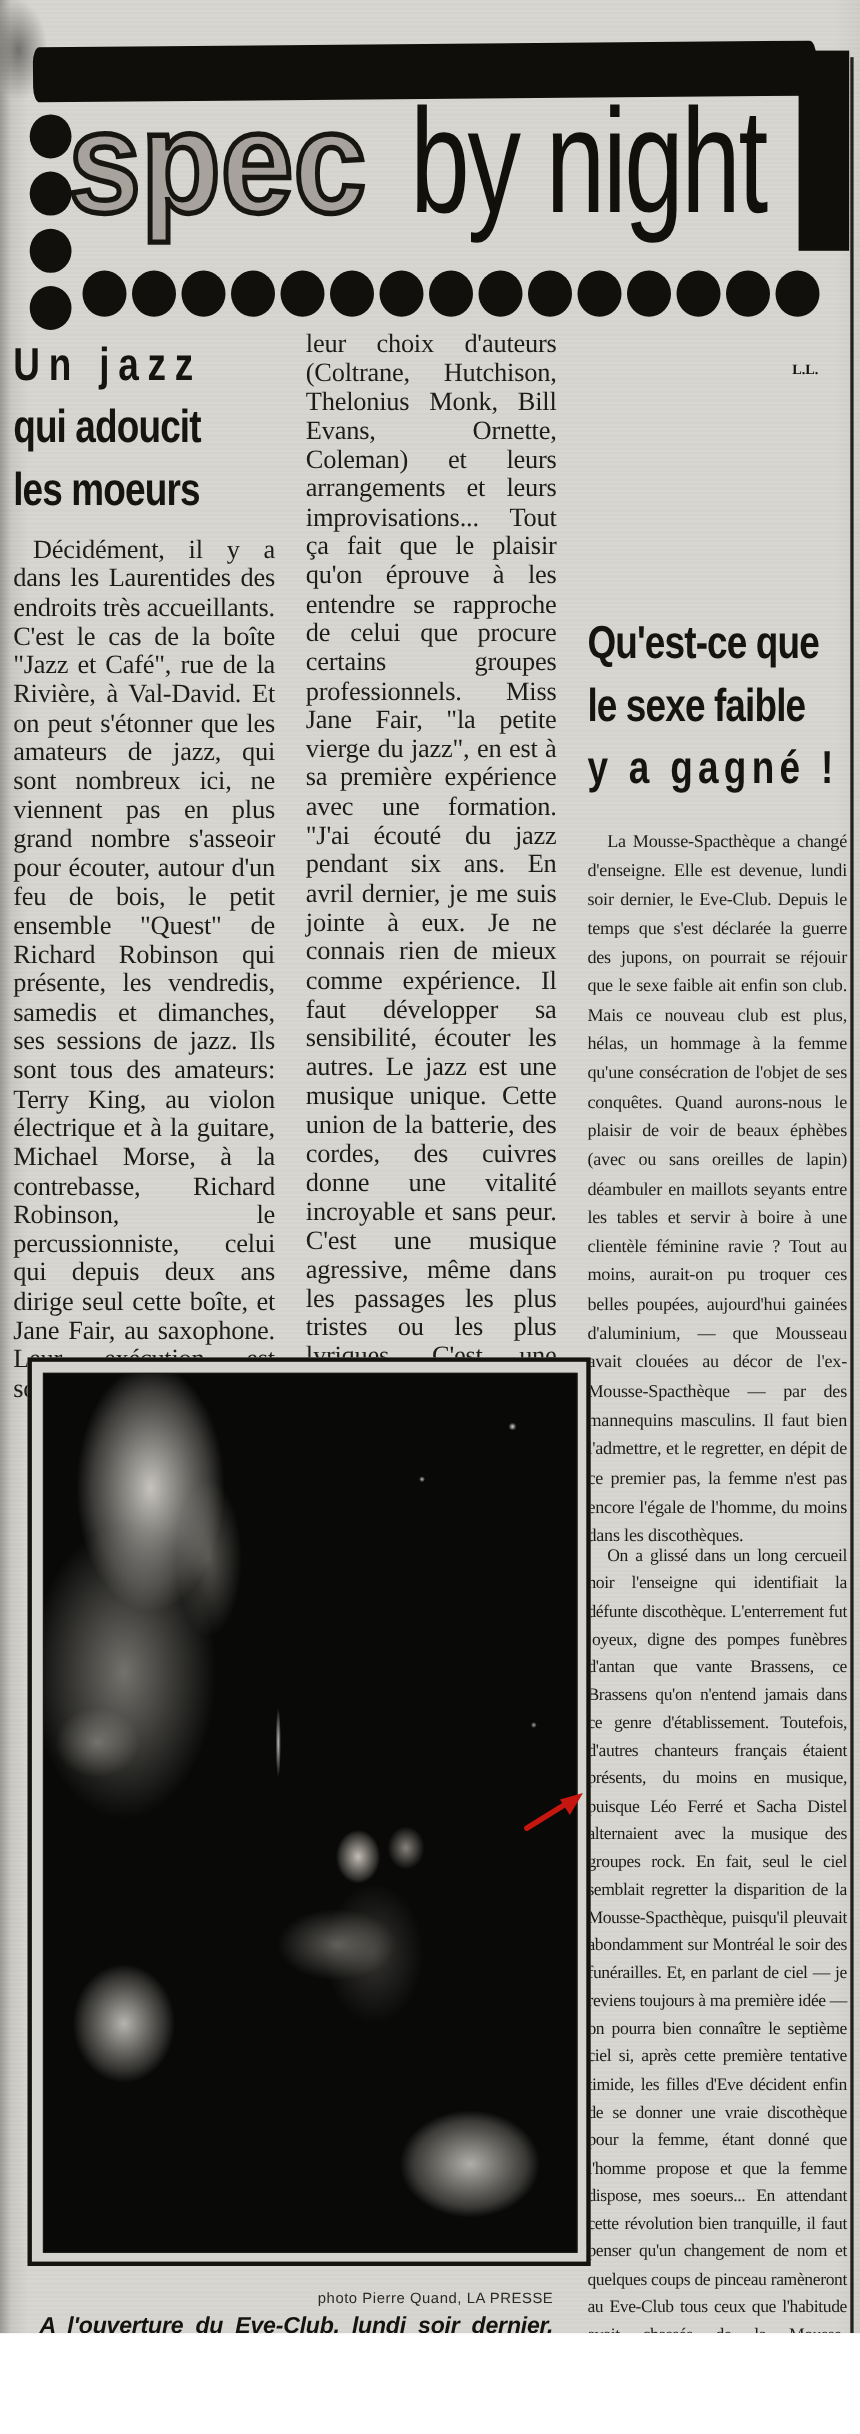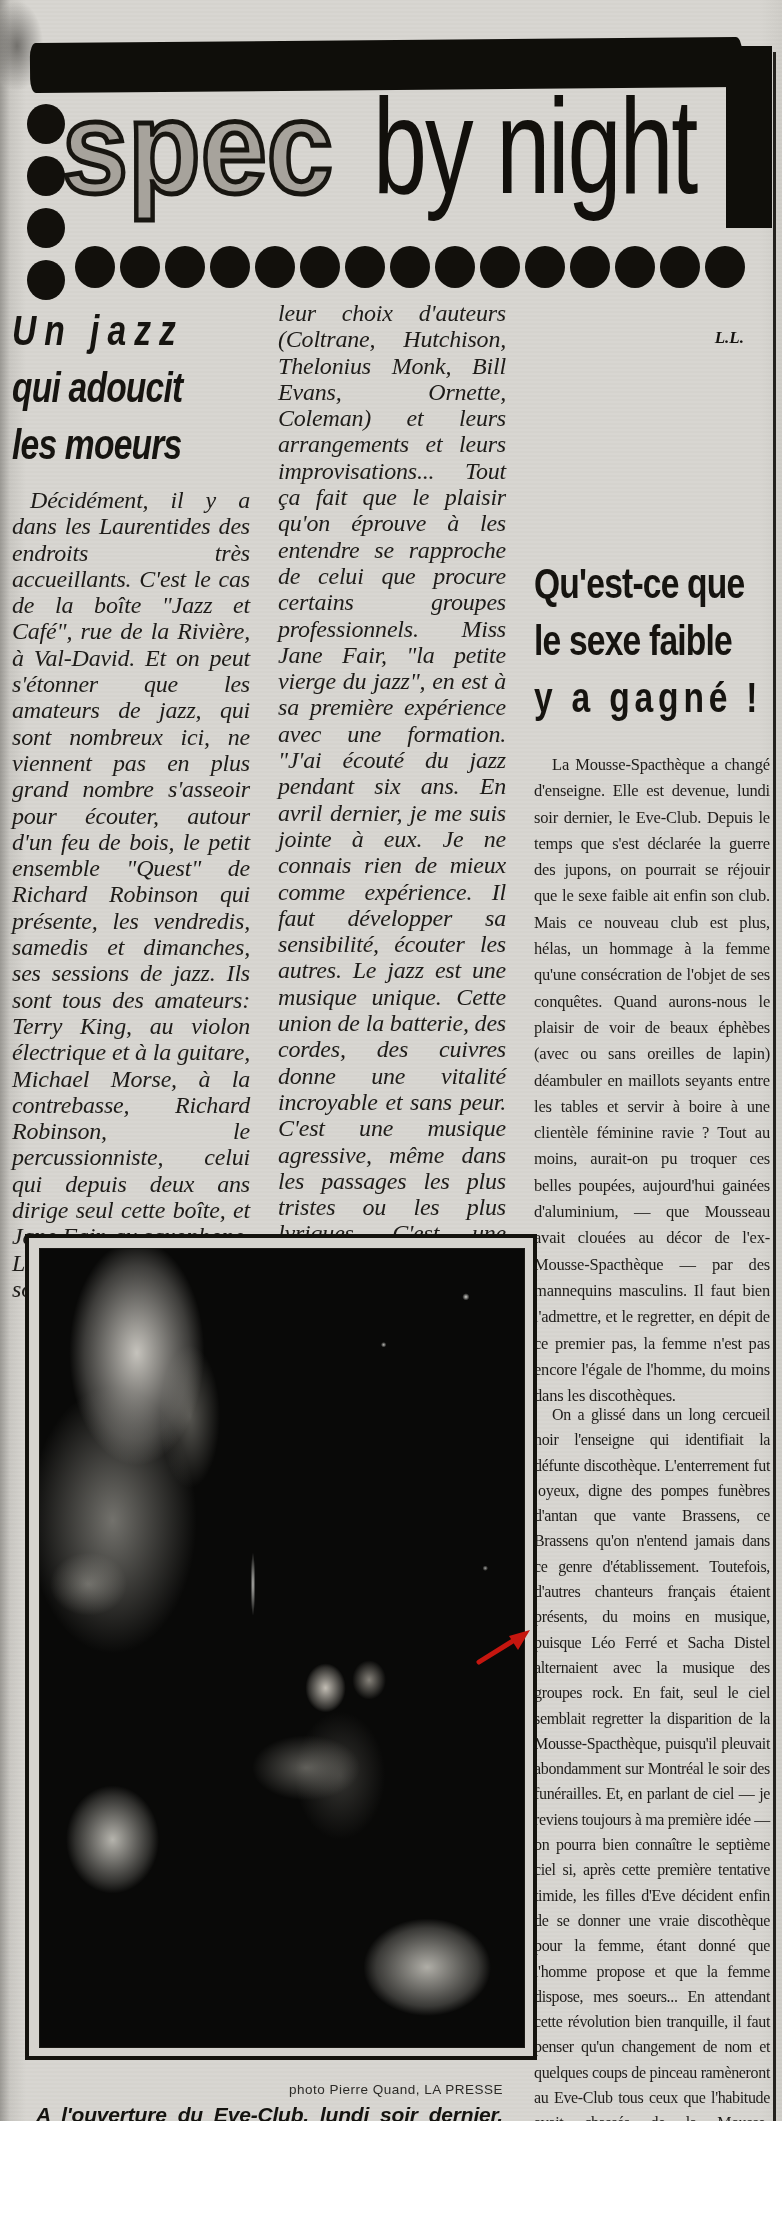--- a/index.html
+++ b/index.html
@@ -32,34 +32,34 @@
   .dot.r{width:40px;height:42px;top:246px;}
 
   
   .headline{margin:0;font-family:"Liberation Sans",sans-serif;font-weight:700;font-size:42px;
     line-height:57px;letter-spacing:-1px;color:#161410;transform:scaleX(0.8);transform-origin:0 0;}
   .h-line{display:block;white-space:nowrap;}
   .h-wide1{letter-spacing:10px;}
   .h-wide2{letter-spacing:6px;}
 
   
-  .col{position:absolute;text-align:justify;font-style:italic;}
+  .col{position:absolute;text-align:justify;}
   .col1{left:12px;top:302px;width:238px;}
   .col2{left:278px;top:300px;width:228px;}
   .col3{left:534px;top:300px;width:236px;}
   .body{font-size:24px;line-height:26.3px;letter-spacing:-0.2px;margin:0;}
   .small{font-size:16.5px;line-height:26.3px;letter-spacing:-0.2px;margin:0;}
   .col1 .body{margin-top:14px;}
   .mt{margin-top:2px;}
   .indent{text-indent:18px;}
   .hl2{position:absolute;left:534px;top:555px;}
   .para-eve1{position:absolute;left:534px;top:752px;width:236px;text-align:justify;}
   .para-eve2{position:absolute;left:534px;top:1402px;width:236px;text-align:justify;
     font-size:16px;line-height:25.3px;letter-spacing:-0.35px;}
-  .sig{font-weight:700;font-size:17px;text-align:right;padding-right:26px;color:#14120f;}
+  .sig{font-weight:700;font-size:13px;text-align:right;padding-right:26px;color:#14120f;}
   .sig1{margin-top:28px;}
   .sig2{position:absolute;left:534px;top:2160px;width:212px;letter-spacing:2px;}
 
   
   .photo-frame{position:absolute;left:25px;top:1234px;width:484px;height:798px;
     border:4px solid #14130e;background:#d5d3ce;padding:10px;}
   .photo-img{width:100%;height:100%;border:1px solid #1a1915;
     background:
       radial-gradient(90px 150px at 20% 13%, rgba(218,215,208,.9), rgba(218,215,208,.25) 58%, transparent 75%),
       radial-gradient(40px 95px at 31% 21%, rgba(150,148,140,.55), transparent 75%),

